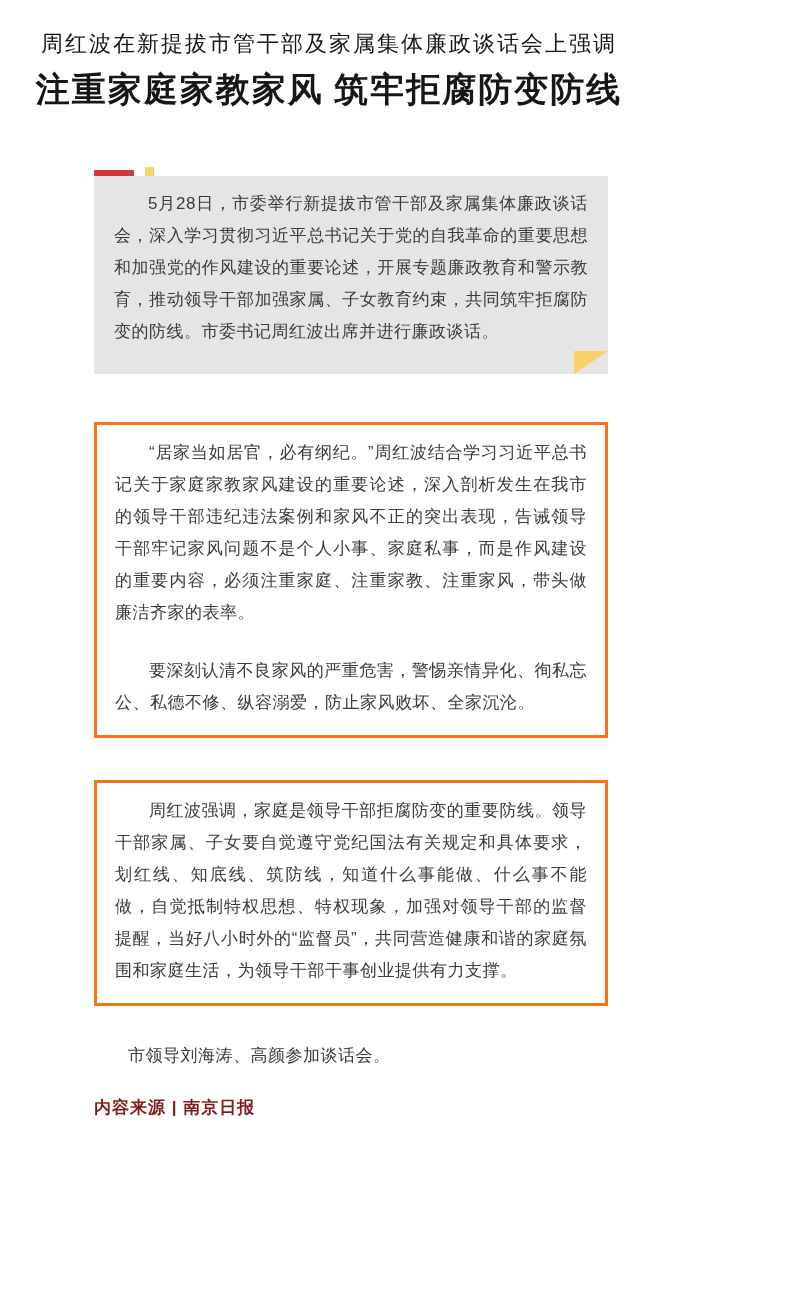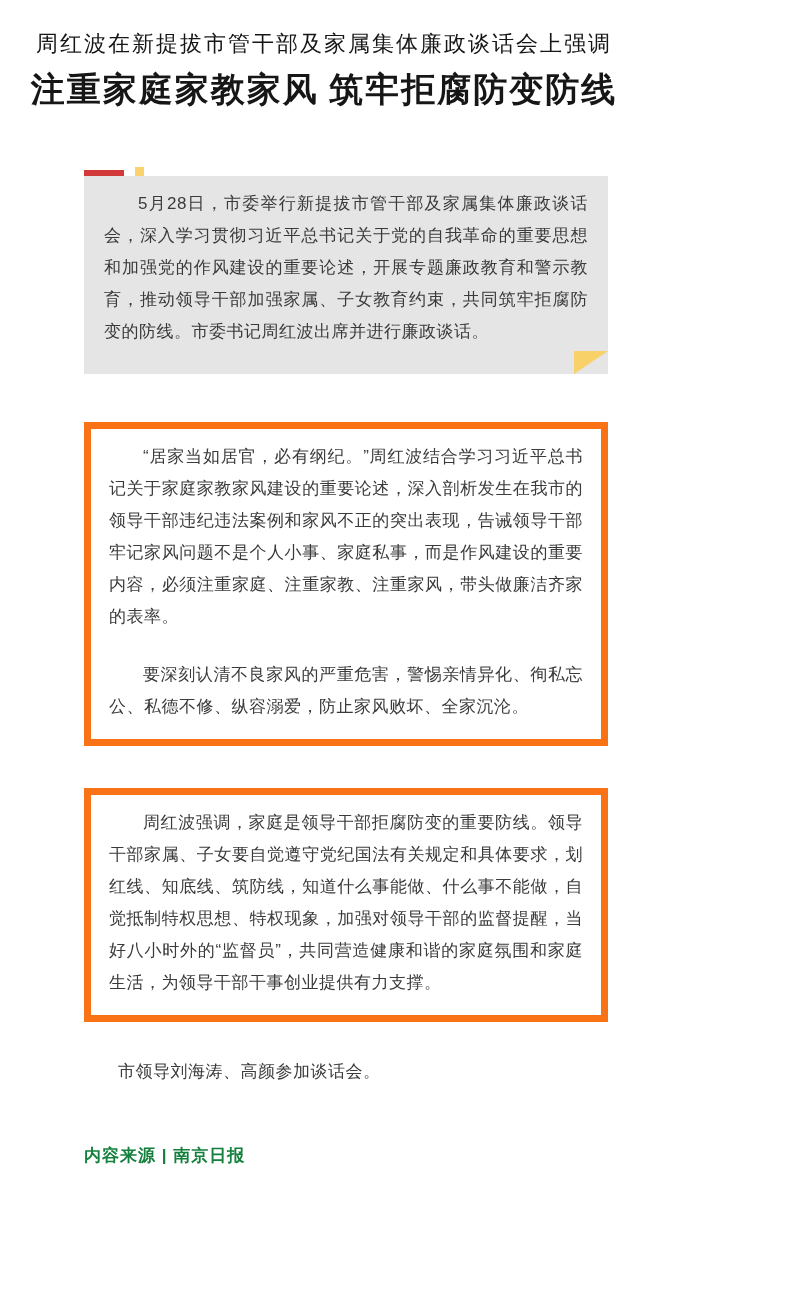--- a/index.html
+++ b/index.html
@@ -3,21 +3,21 @@
 <meta charset="utf-8">
 <style>
   * { box-sizing: border-box; }
   html, body { margin: 0; padding: 0; background: #ffffff; }
   body {
     width: 800px;
     min-height: 1296px;
     font-family: "Liberation Sans", "DejaVu Sans", sans-serif;
     color: #3a3a3a;
   }
-  .page { width: 648px; min-height: 1296px; position: relative; overflow: hidden; }
+  .page { width: 648px; min-height: 1296px; position: relative; overflow: hidden; padding-left: 10px; }
 
   
   .header {
     text-align: center;
     padding-top: 30px;
     font-family: "Liberation Serif", "DejaVu Serif", serif;
     color: #161616;
   }
   .subtitle {
     font-size: 22px;
@@ -62,21 +62,21 @@
     right: 0;
     bottom: 0;
     width: 34px;
     height: 23px;
     background: #f8d169;
     clip-path: polygon(0 0, 100% 0, 0 100%);
   }
 
   
   .quote-box {
-    border: 7px solid #f97316;
+    border: 3px solid #f97316;
     padding: 12px 18px 16px 18px;
     font-size: 17px;
     line-height: 32px;
     letter-spacing: 0.5px;
     text-align: justify;
     background: #ffffff;
   }
   .quote-box p { margin: 0; text-indent: 2em; }
   .quote-box p + p { margin-top: 26px; }
   .mt-48 { margin-top: 48px; }
@@ -93,24 +93,24 @@
   .closing {
     margin: 34px 0 0 0;
     font-size: 17px;
     line-height: 32px;
     letter-spacing: 0.5px;
     text-indent: 2em;
   }
 
   
   .footer {
-    margin-top: 56px;
+    margin-top: 24px;
     font-size: 17px;
     font-weight: bold;
-    color: #15803d;
+    color: #7f1d1d;
     letter-spacing: 1px;
   }
 </style>
 </head>
 <body>
 
 <div class="page">
 
   <div class="header">
     <div class="subtitle">周红波在新提拔市管干部及家属集体廉政谈话会上强调</div>

